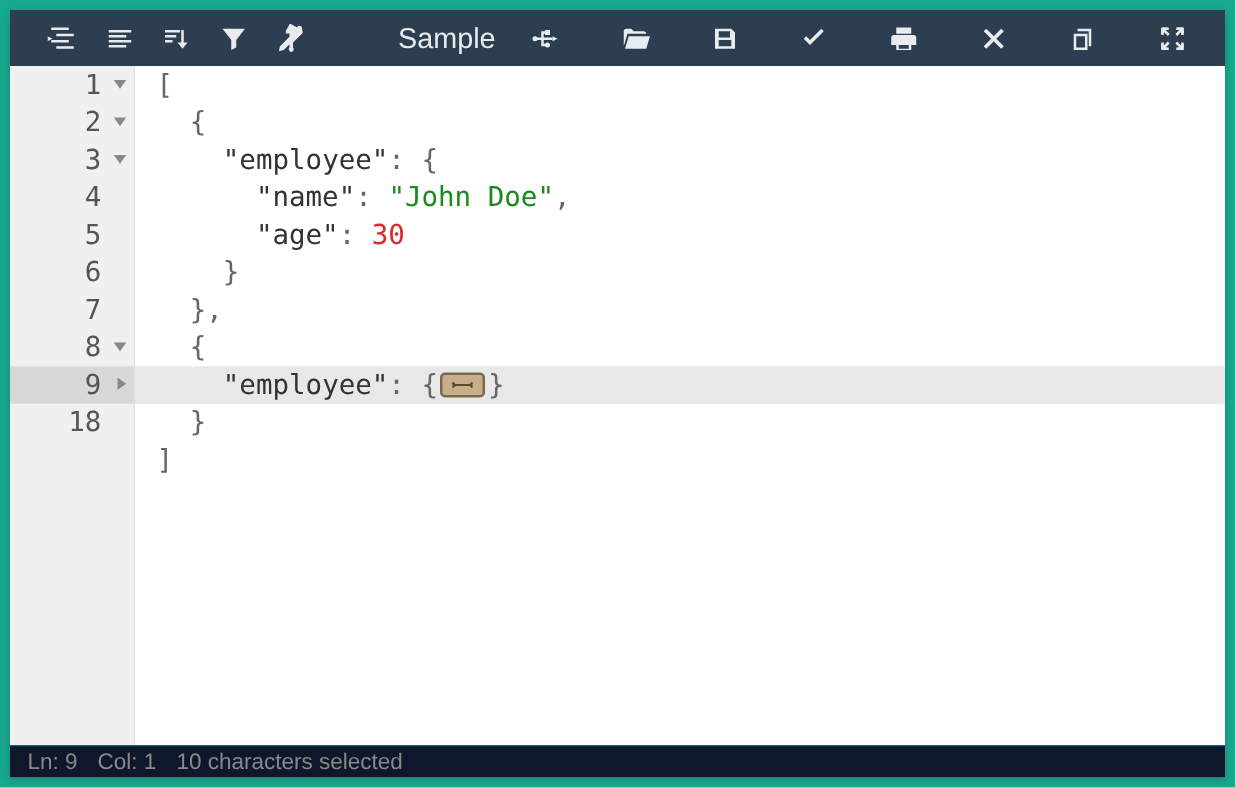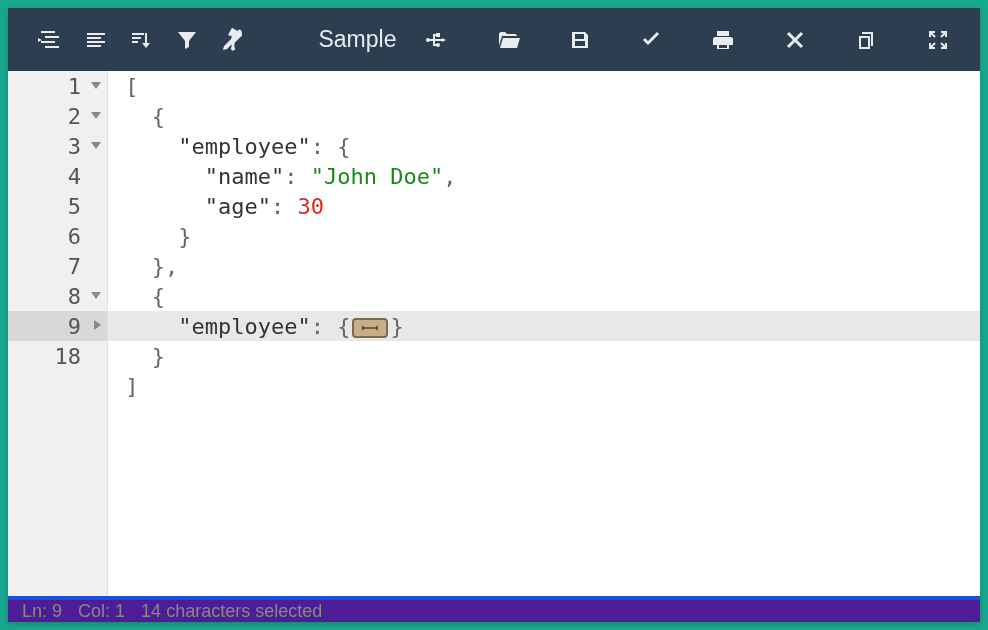--- a/index.html
+++ b/index.html
@@ -12,21 +12,21 @@
   .app {
     width: 100%;
     height: 100%;
     background: #fff;
     display: flex;
     flex-direction: column;
     box-shadow: 0 2px 6px rgba(0,0,0,0.2);
   }
   .toolbar {
     background: #2c3e50;
-    height: 63px;
+    height: 45px;
     display: flex;
     align-items: center;
     padding: 0 22px;
     gap: 6px;
   }
   .tbtn {
     width: 46px;
     height: 46px;
     display: flex;
     align-items: center;
@@ -130,22 +130,22 @@
     background: #c9ae8a;
     border: 2px solid #7a6a50;
     border-radius: 4px;
     padding: 0 6px;
     margin: 0 2px;
     cursor: pointer;
   }
   .fold-widget svg { width: 20px; height: 10px; }
   .statusbar {
     height: 26px;
-    background: #4c1d95;
-    border-top: 4px solid #1d4ed8;
+    background: #0f172a;
+    border-top: 1px solid #1d4ed8;
     display: flex;
     align-items: center;
     padding: 0 14px;
     gap: 16px;
     color: #888;
     font-size: 18px;
     overflow: hidden;
   }
 </style>
 </head>
@@ -324,16 +324,16 @@
         </div>
       <div class="line">
           <span class="code"> <span class="tok-punc">]</span></span>
         </div>
     </div>
   </div>
 
   <div class="statusbar">
     <span><span>Ln:</span> <span>9</span></span>
     <span><span>Col:</span> <span>1</span></span>
-    <span><span>14</span> <span>characters selected</span></span>
+    <span><span>10</span> <span>characters selected</span></span>
   </div>
 
 </div>
 
 </body></html>

